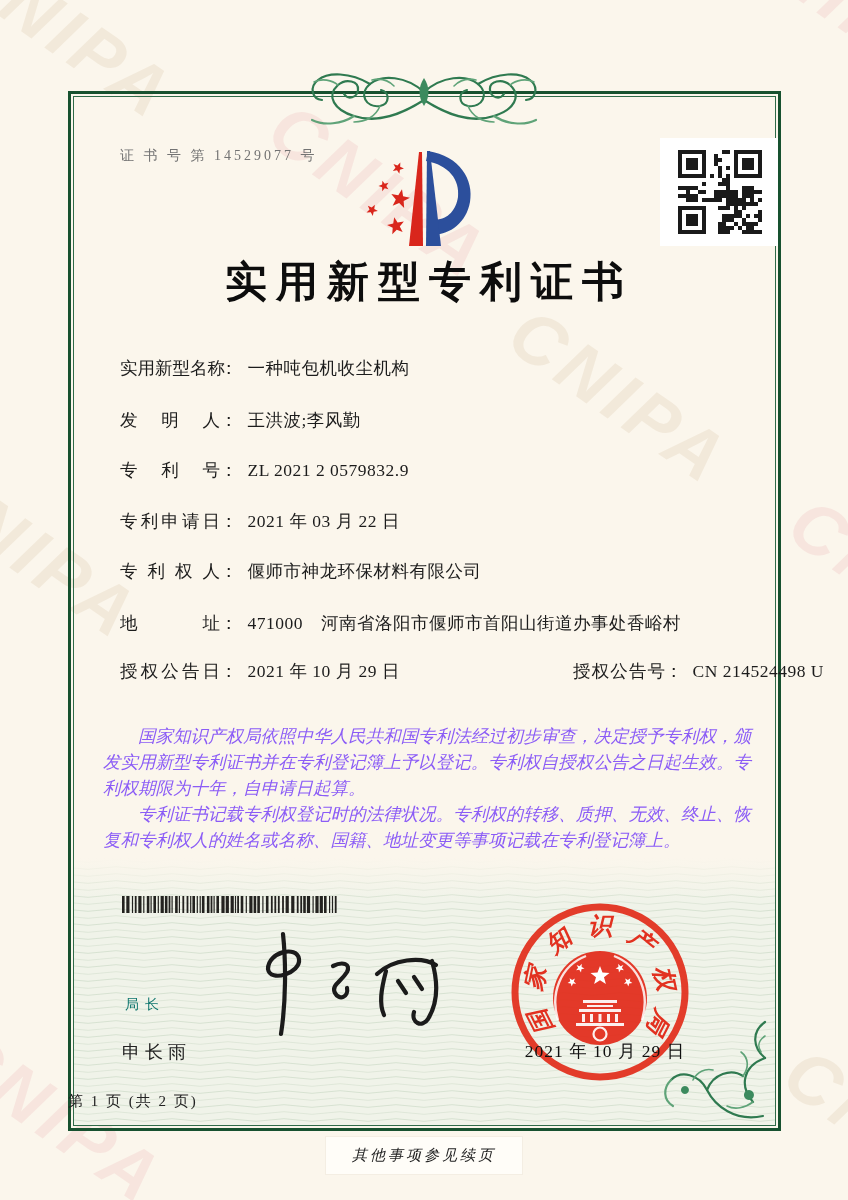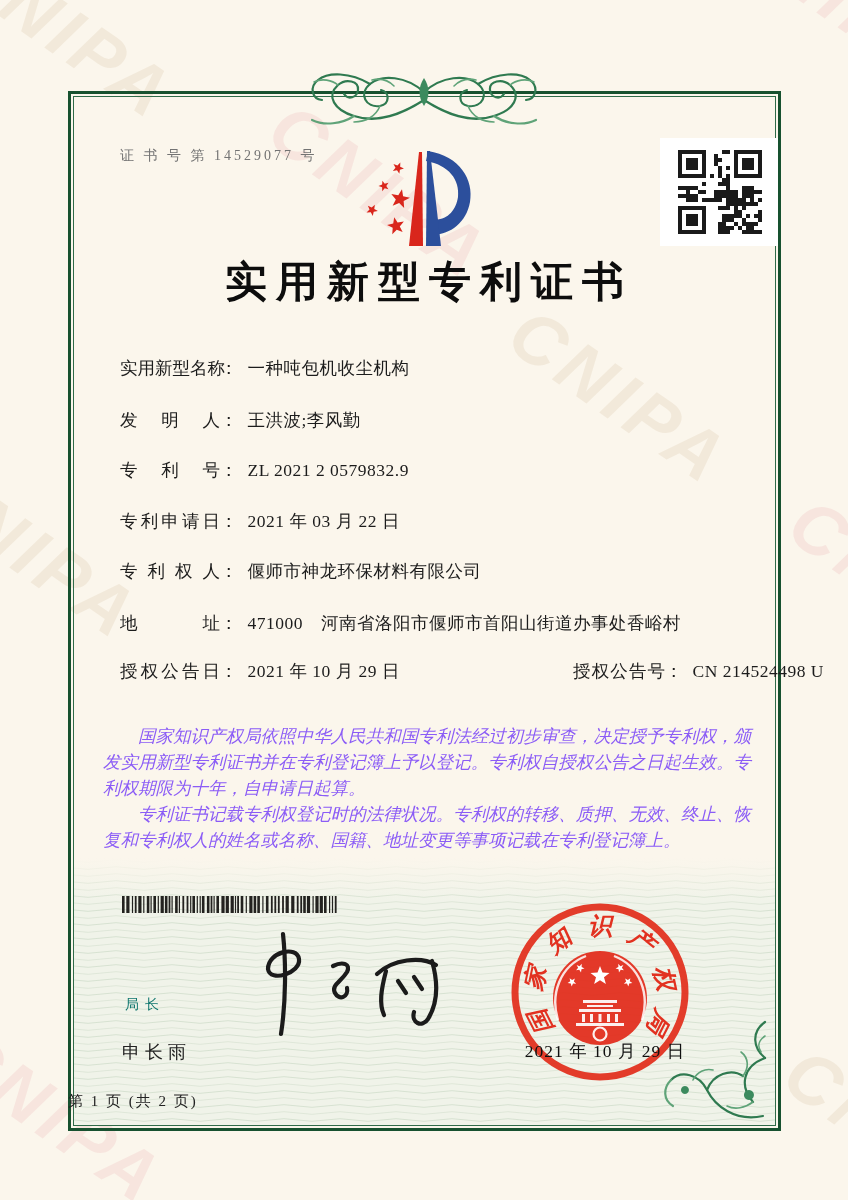--- a/index.html
+++ b/index.html
@@ -567,14 +567,15 @@
         <div class="seal-char" style="transform: translate(-50%, -50%) rotate(-39deg) translateY(-66px);">知</div>
         <div class="seal-char" style="transform: translate(-50%, -50%) rotate(0deg) translateY(-66px);">识</div>
         <div class="seal-char" style="transform: translate(-50%, -50%) rotate(39deg) translateY(-66px);">产</div>
         <div class="seal-char" style="transform: translate(-50%, -50%) rotate(78deg) translateY(-66px);">权</div>
         <div class="seal-char" style="transform: translate(-50%, -50%) rotate(117deg) translateY(-66px);">局</div>
       </div>
   </div>
   <div class="seal-date">2021 年 10 月 29 日</div>
 
   <div class="page-num">第 1 页 (共 2 页)</div>
+  <div class="note-box">其他事项参见续页</div>
 
 </div>
 
 </body></html>

